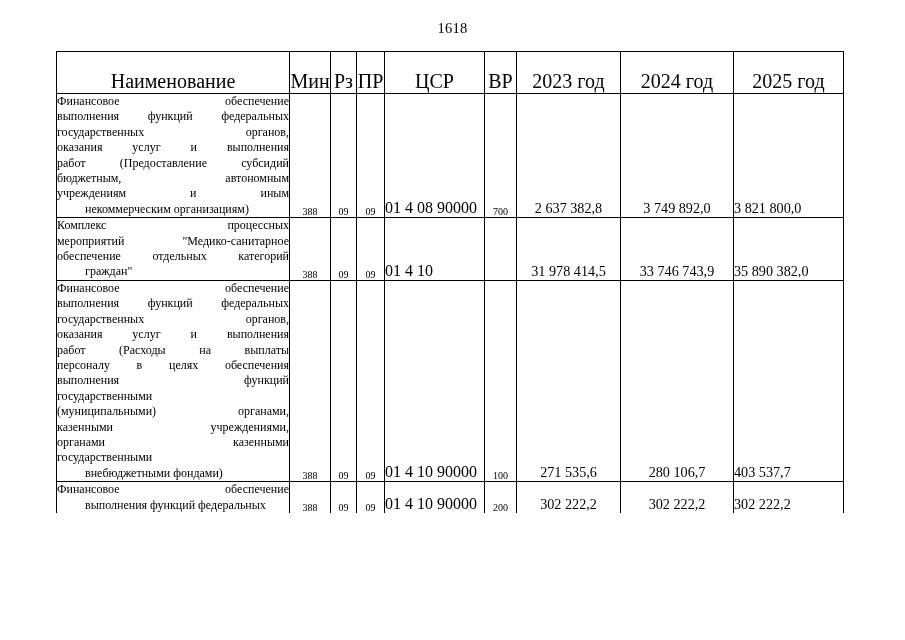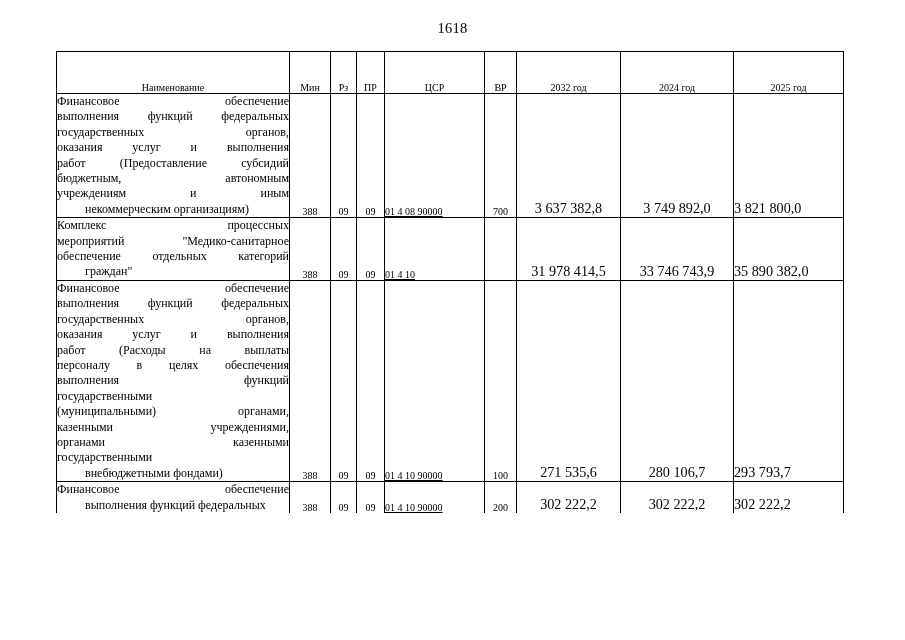--- a/index.html
+++ b/index.html
@@ -61,21 +61,21 @@
   .col-vr    { width: 32px; }
   .col-y1    { width: 104px; }
   .col-y2    { width: 113px; }
   .col-y3    { width: 110px; }
 
   
   thead td {
     height: 41px;
     text-align: center;
     vertical-align: middle;
-    font-size: 10px;
+    font-size: 20px;
     padding: 0 2px;
   }
 
   
   tbody td {
     padding: 5px 0 4px 0;
   }
   .cell-name {
     text-align: justify;
     text-align-last: justify;
@@ -97,23 +97,22 @@
   }
   .cell-code {
     text-align: center;
     padding-bottom: 4px;
     font-size: 10px;
   }
   .cell-csr {
     text-align: left;
     padding-left: 7px;
     padding-bottom: 4px;
-    font-size: 10px;
+    font-size: 16px;
     white-space: nowrap;
-    text-decoration: underline;
   }
   .cell-num {
     text-align: center;
     padding-bottom: 4px;
     padding-right: 4px;
     font-size: 14.2px;
     white-space: nowrap;
   }
   .cell-num.pad-r {
     text-align: left;
@@ -145,21 +144,21 @@
       <col class="col-y3">
     </colgroup>
     <thead>
       <tr>
         <td>Наименование</td>
         <td>Мин</td>
         <td>Рз</td>
         <td>ПР</td>
         <td>ЦСР</td>
         <td>ВР</td>
-        <td>2032 год</td>
+        <td>2023 год</td>
         <td>2024 год</td>
         <td>2025 год</td>
       </tr>
     </thead>
     <tbody id="table-body">
         <tr>
           <td class="cell-name">
             <span class="line">Финансовое обеспечение</span>
             <span class="line">выполнения функций федеральных</span>
             <span class="line">государственных органов,</span>
@@ -167,21 +166,21 @@
             <span class="line">работ (Предоставление субсидий</span>
             <span class="line">бюджетным, автономным</span>
             <span class="line">учреждениям и иным</span>
             <span class="line last">некоммерческим организациям)</span>
           </td>
           <td class="cell-code">388</td>
           <td class="cell-code">09</td>
           <td class="cell-code">09</td>
           <td class="cell-csr">01 4 08 90000</td>
           <td class="cell-code">700</td>
-          <td class="cell-num">3 637 382,8</td>
+          <td class="cell-num">2 637 382,8</td>
           <td class="cell-num">3 749 892,0</td>
           <td class="cell-num pad-r">3 821 800,0</td>
         </tr>
         <tr>
           <td class="cell-name">
             <span class="line">Комплекс процессных</span>
             <span class="line">мероприятий "Медико-санитарное</span>
             <span class="line">обеспечение отдельных категорий</span>
             <span class="line last">граждан"</span>
           </td>
@@ -210,21 +209,21 @@
             <span class="line">государственными</span>
             <span class="line last">внебюджетными фондами)</span>
           </td>
           <td class="cell-code">388</td>
           <td class="cell-code">09</td>
           <td class="cell-code">09</td>
           <td class="cell-csr">01 4 10 90000</td>
           <td class="cell-code">100</td>
           <td class="cell-num">271 535,6</td>
           <td class="cell-num">280 106,7</td>
-          <td class="cell-num pad-r">293 793,7</td>
+          <td class="cell-num pad-r">403 537,7</td>
         </tr>
         <tr class="clipped">
           <td class="cell-name">
             <span class="line">Финансовое обеспечение</span>
             <span class="line last">выполнения функций федеральных</span>
           </td>
           <td class="cell-code">388</td>
           <td class="cell-code">09</td>
           <td class="cell-code">09</td>
           <td class="cell-csr">01 4 10 90000</td>

